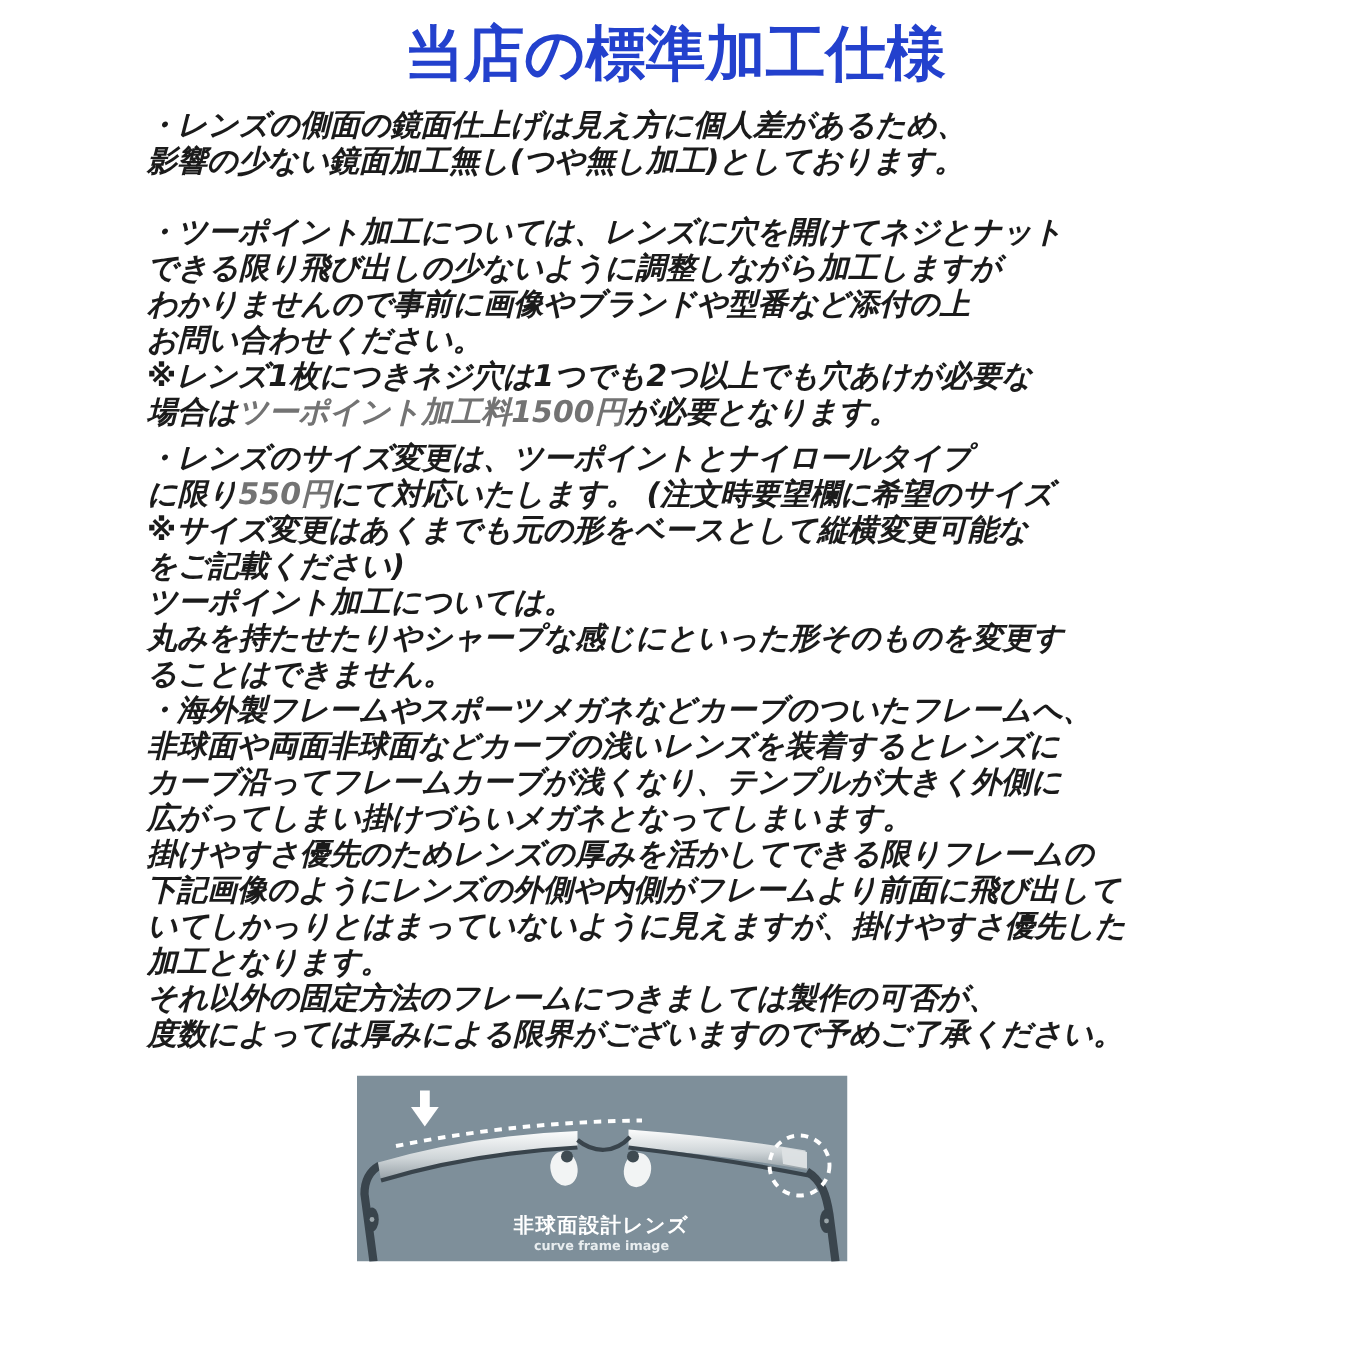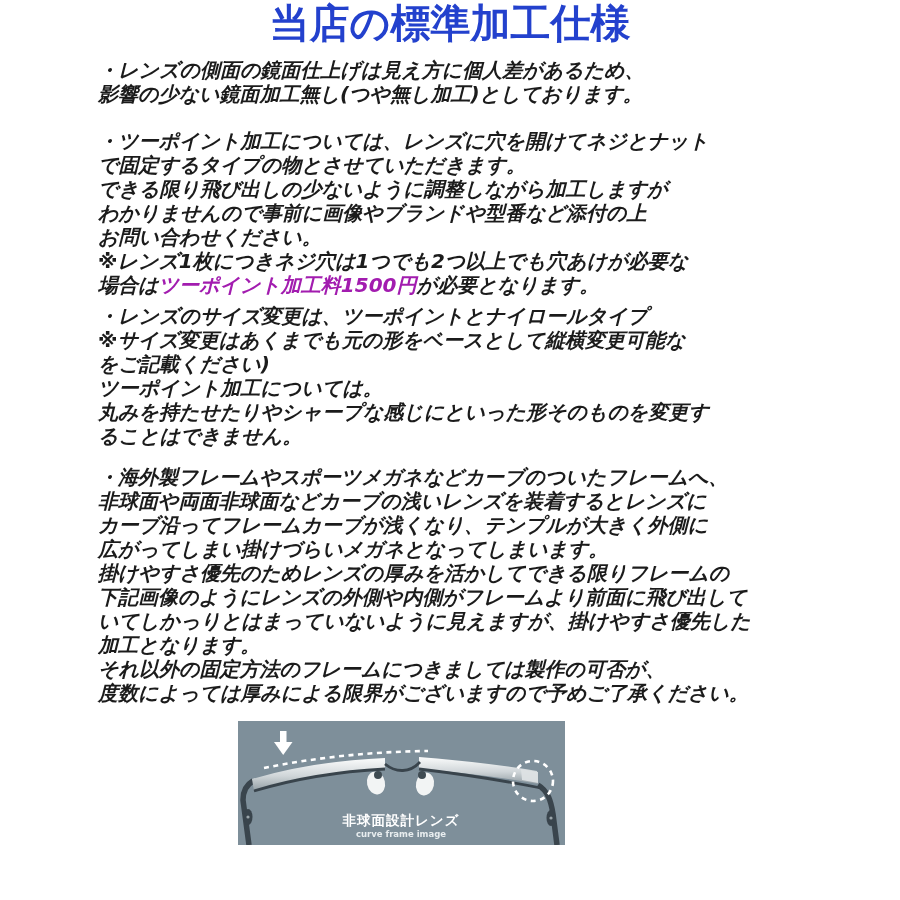--- a/index.html
+++ b/index.html
@@ -4,59 +4,59 @@
 <style>
   html,body{margin:0;padding:0;}
   body{
     width:900px;height:900px;overflow:hidden;background:#ffffff;
     font-family:"DejaVu Sans",sans-serif;
     color:#1b1b1b;font-weight:bold;
     -webkit-font-smoothing:antialiased;
   }
   .sheet{width:900px;height:900px;position:relative;}
   .page-title{
-    margin:1px 0 13px 0;
+    margin:14px 0 13px 0;
     font-size:40px;line-height:44px;
     text-align:center;color:#2341cd;font-weight:bold;
     letter-spacing:0px;
   }
   .para{margin:0 20px 0 98px;font-size:20px;line-height:24px;font-style:italic;}
   .para.gap-a{margin-bottom:23px;}
   .para.gap-b{margin-bottom:7px;}
-  .para.gap-c{margin-bottom:17px;}
+  .para.gap-c{}
   .para.gap-d{margin-bottom:6px;}
   .tline{white-space:nowrap;}
-  .red{color:#a21caf;}
+  .red{color:#737373;}
   .figure-wrap{margin:16px 0 0 238px;width:348px;height:124px;}
   .figure-wrap svg{display:block;}
 </style>
 </head>
 <body>
 
 <main class="sheet">
 
   <h1 class="page-title">当店の標準加工仕様</h1>
 
   <section class="para gap-a">
     <div class="tline">・レンズの側面の鏡面仕上げは見え方に個人差があるため、</div>
     <div class="tline">影響の少ない鏡面加工無し(つや無し加工)としております。</div>
   </section>
 
   <section class="para gap-b">
     <div class="tline">・ツーポイント加工については、レンズに穴を開けてネジとナット</div>
-    <div class="tline">で固定するタイプの物とさせていただきます。</div>
     <div class="tline">できる限り飛び出しの少ないように調整しながら加工しますが</div>
     <div class="tline">わかりませんので事前に画像やブランドや型番など添付の上</div>
     <div class="tline">お問い合わせください。</div>
     <div class="tline">※レンズ1枚につきネジ穴は1つでも2つ以上でも穴あけが必要な</div>
     <div class="tline"><span>場合は</span><span class="red">ツーポイント加工料1500円</span><span>が必要となります。</span></div>
   </section>
 
   <section class="para gap-c">
     <div class="tline">・レンズのサイズ変更は、ツーポイントとナイロールタイプ</div>
+    <div class="tline"><span>に限り</span><span class="red">550円</span><span>にて対応いたします。 (注文時要望欄に希望のサイズ</span></div>
     <div class="tline">※サイズ変更はあくまでも元の形をベースとして縦横変更可能な</div>
     <div class="tline">をご記載ください)</div>
     <div class="tline">ツーポイント加工については。</div>
     <div class="tline">丸みを持たせたりやシャープな感じにといった形そのものを変更す</div>
     <div class="tline">ることはできません。</div>
   </section>
 
   <section class="para gap-d">
     <div class="tline">・海外製フレームやスポーツメガネなどカーブのついたフレームへ、</div>
     <div class="tline">非球面や両面非球面などカーブの浅いレンズを装着するとレンズに</div>

